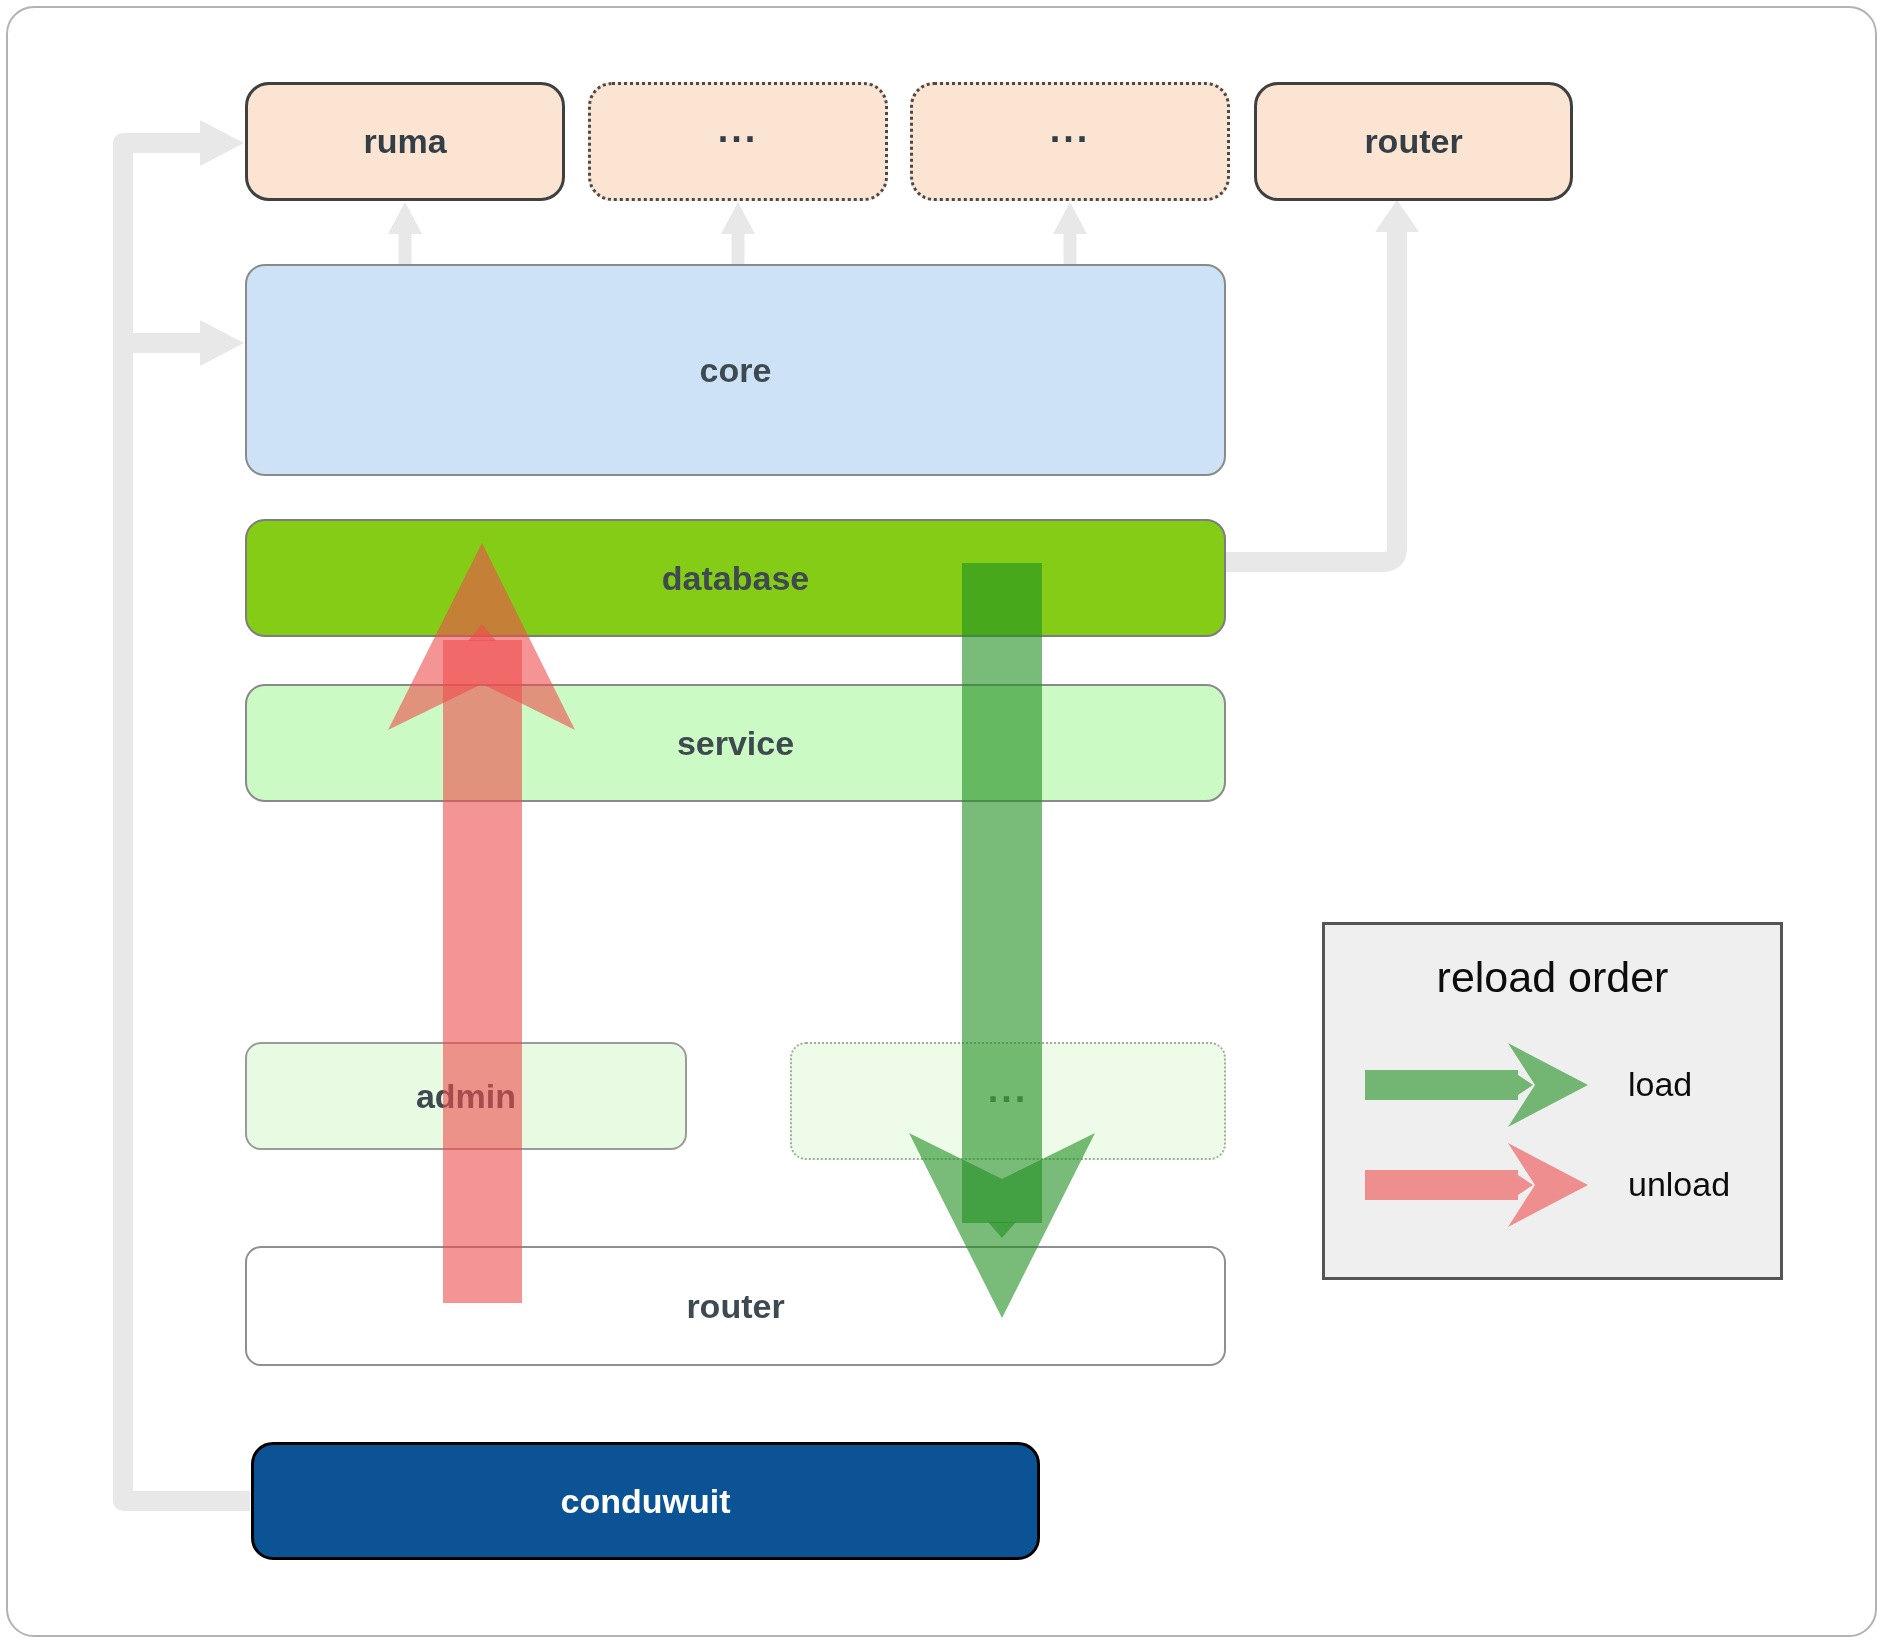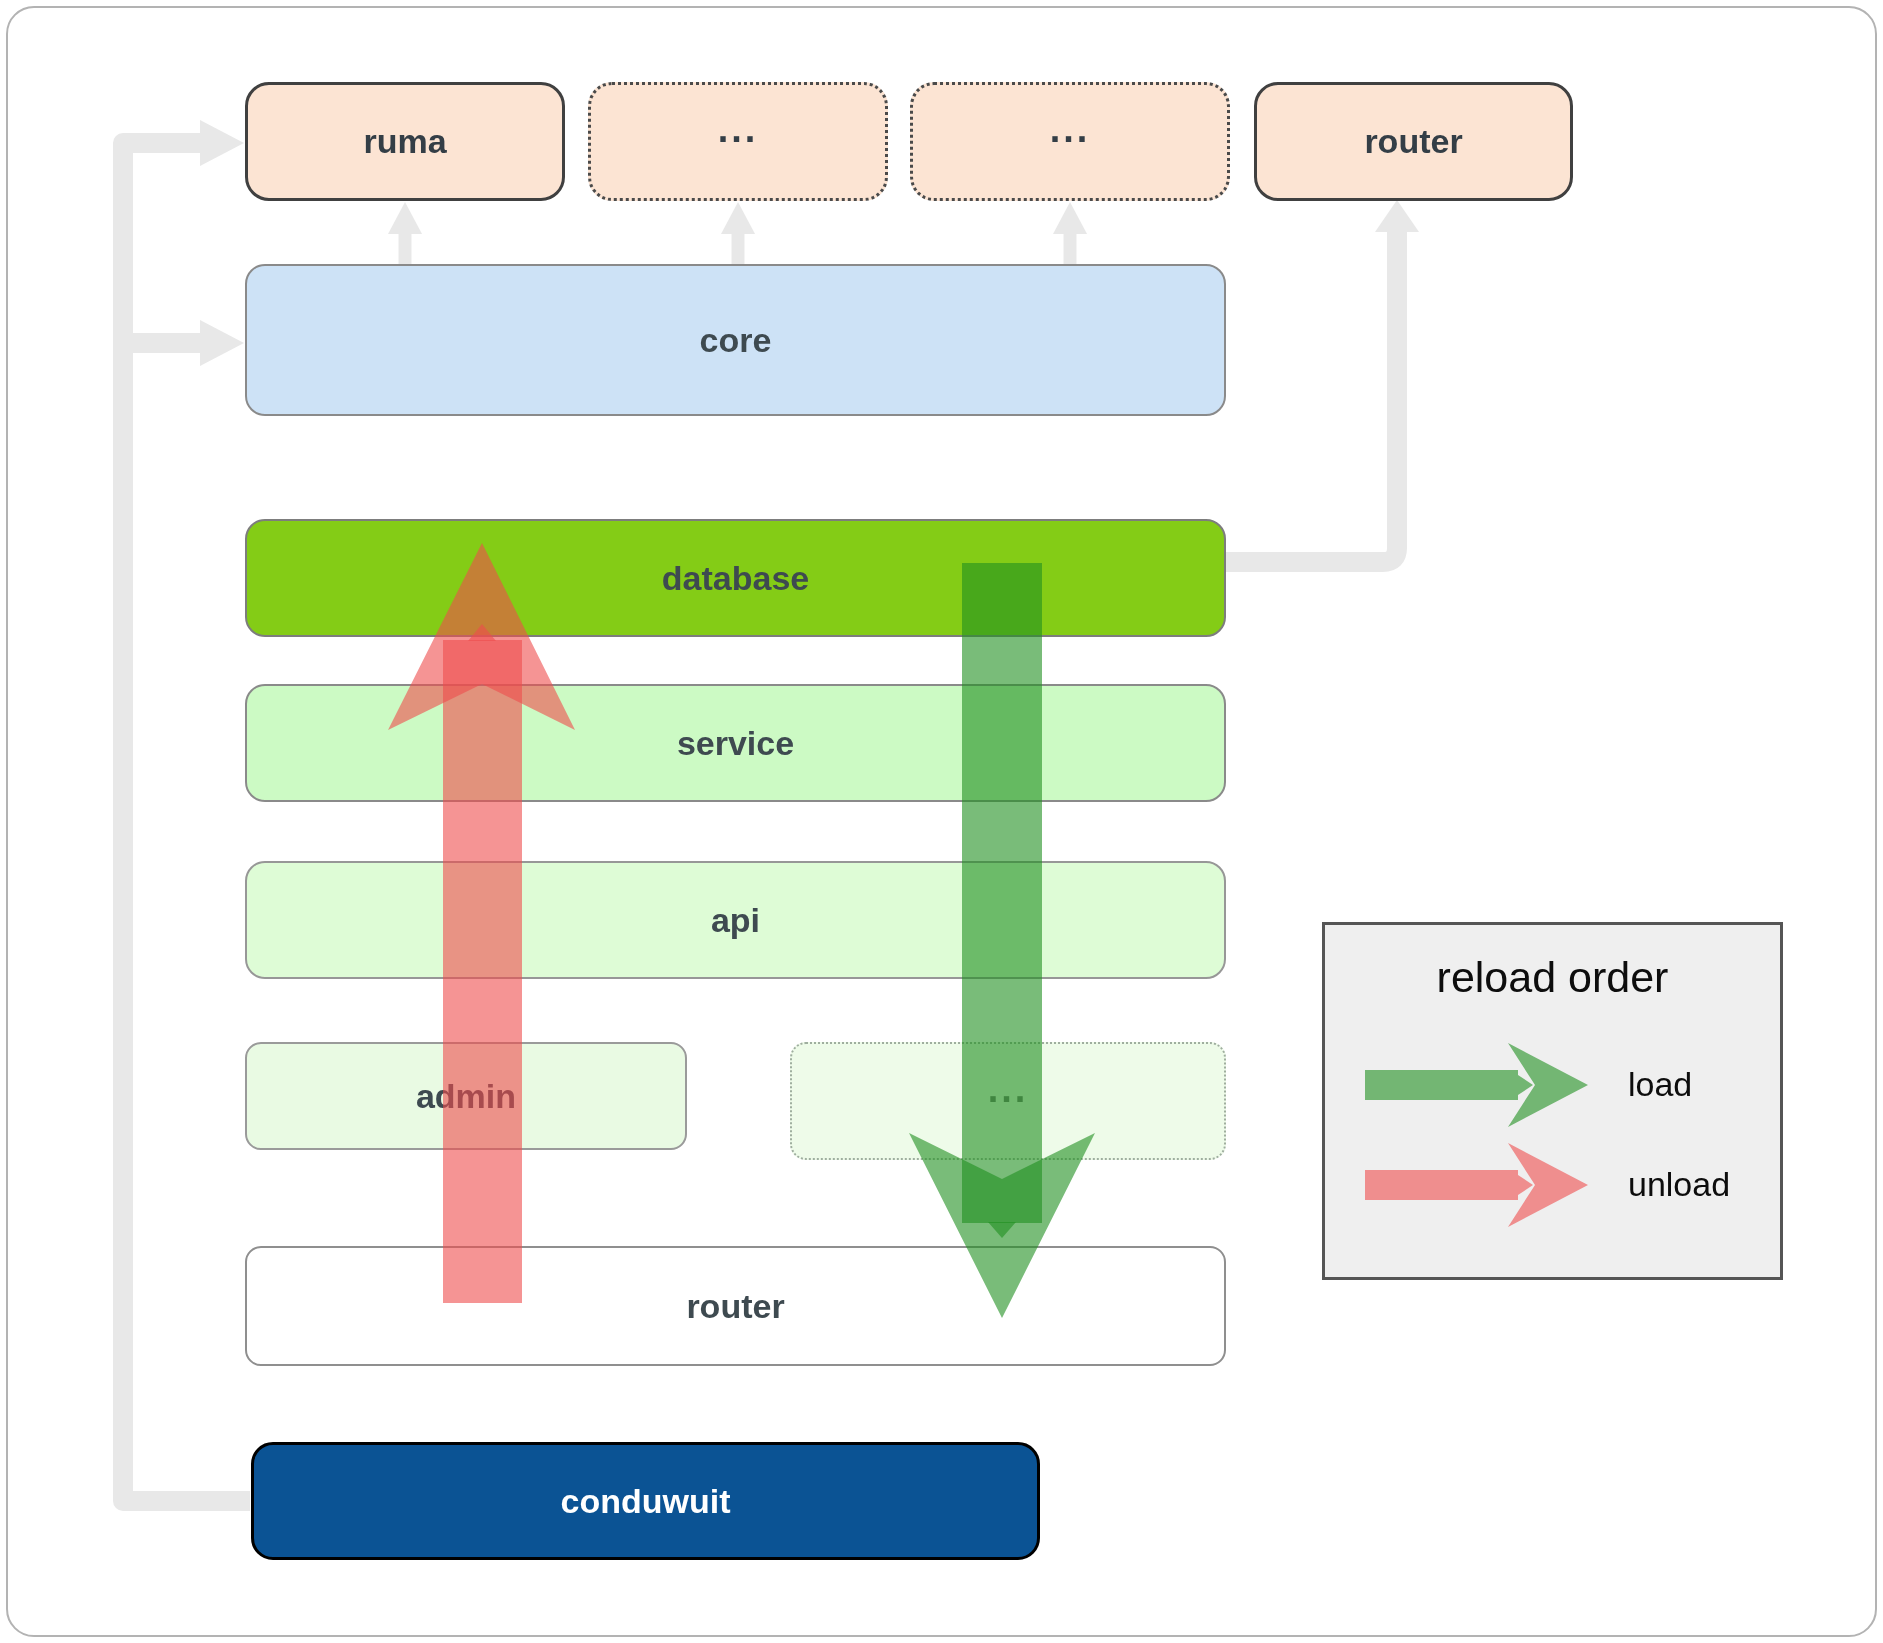--- a/index.html
+++ b/index.html
@@ -81,35 +81,32 @@
   </div>
 
   <div class="node peach-dotted" style="left:910px;top:82px;width:320px;height:119px;">
     <span class="dots-label">...</span>
   </div>
 
   <div class="node peach" style="left:1254px;top:82px;width:319px;height:119px;">
     <span>router</span>
   </div>
 
-  <div class="node blue" style="left:245px;top:264px;width:981px;height:152px;">
+  <div class="node blue" style="left:245px;top:264px;width:981px;height:212px;">
     <span>core</span>
   </div>
 
   <div class="node db" style="left:245px;top:505px;width:981px;height:118px;">
     <span>database</span>
   </div>
 
   <div class="node svc" style="left:245px;top:684px;width:981px;height:118px;">
     <span>service</span>
   </div>
 
-  <div class="node api" style="left:245px;top:861px;width:981px;height:118px;">
-    <span>api</span>
-  </div>
 
   <div class="node admin" style="left:245px;top:1042px;width:442px;height:108px;border-radius:16px;">
     <span>admin</span>
   </div>
 
   <div class="node admin-dotted" style="left:790px;top:1042px;width:436px;height:118px;">
     <span class="dots-label">...</span>
   </div>
 
   <div class="node router" style="left:245px;top:1222px;width:981px;height:120px;margin-top:24px;">

